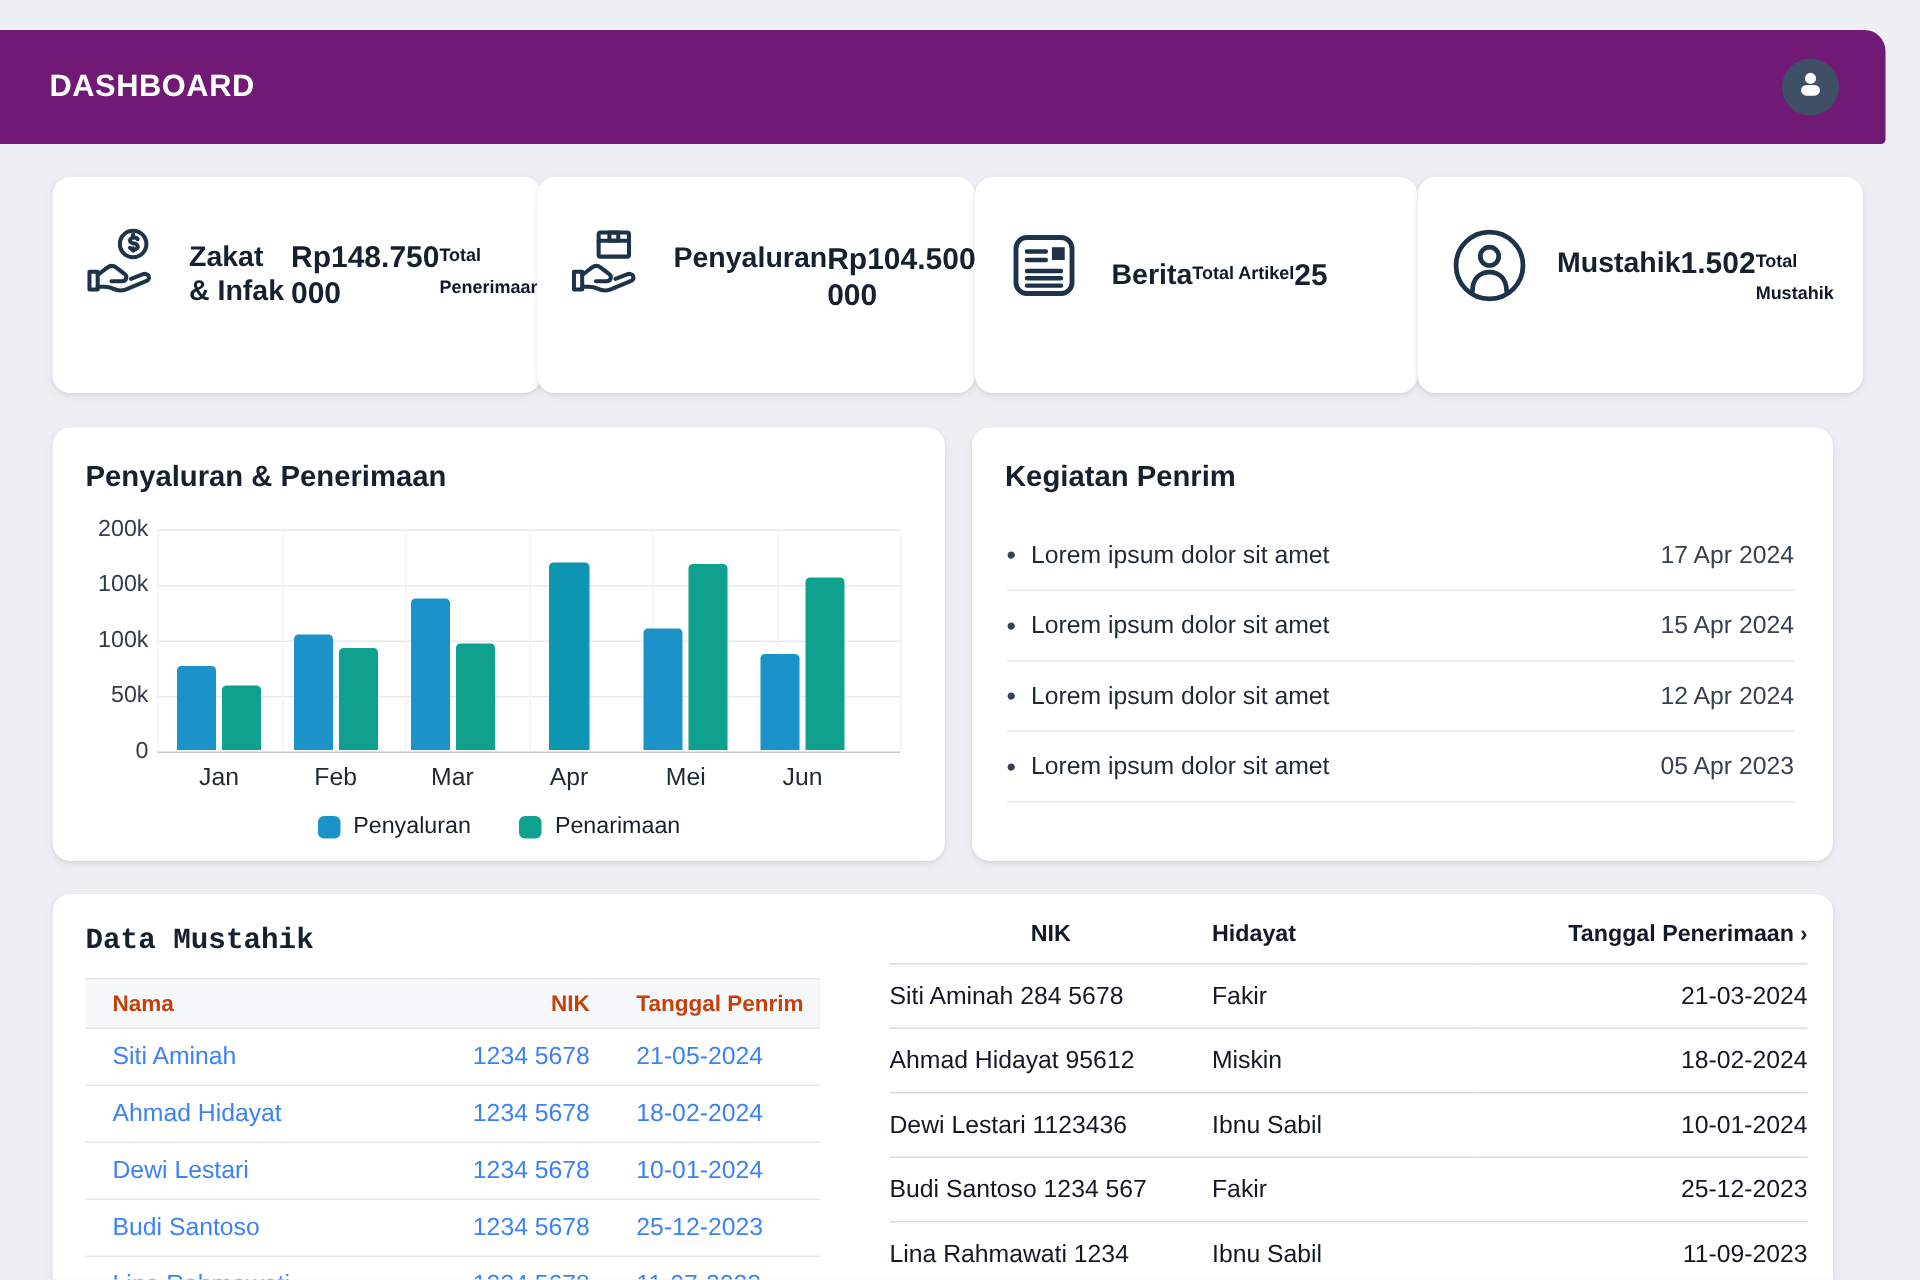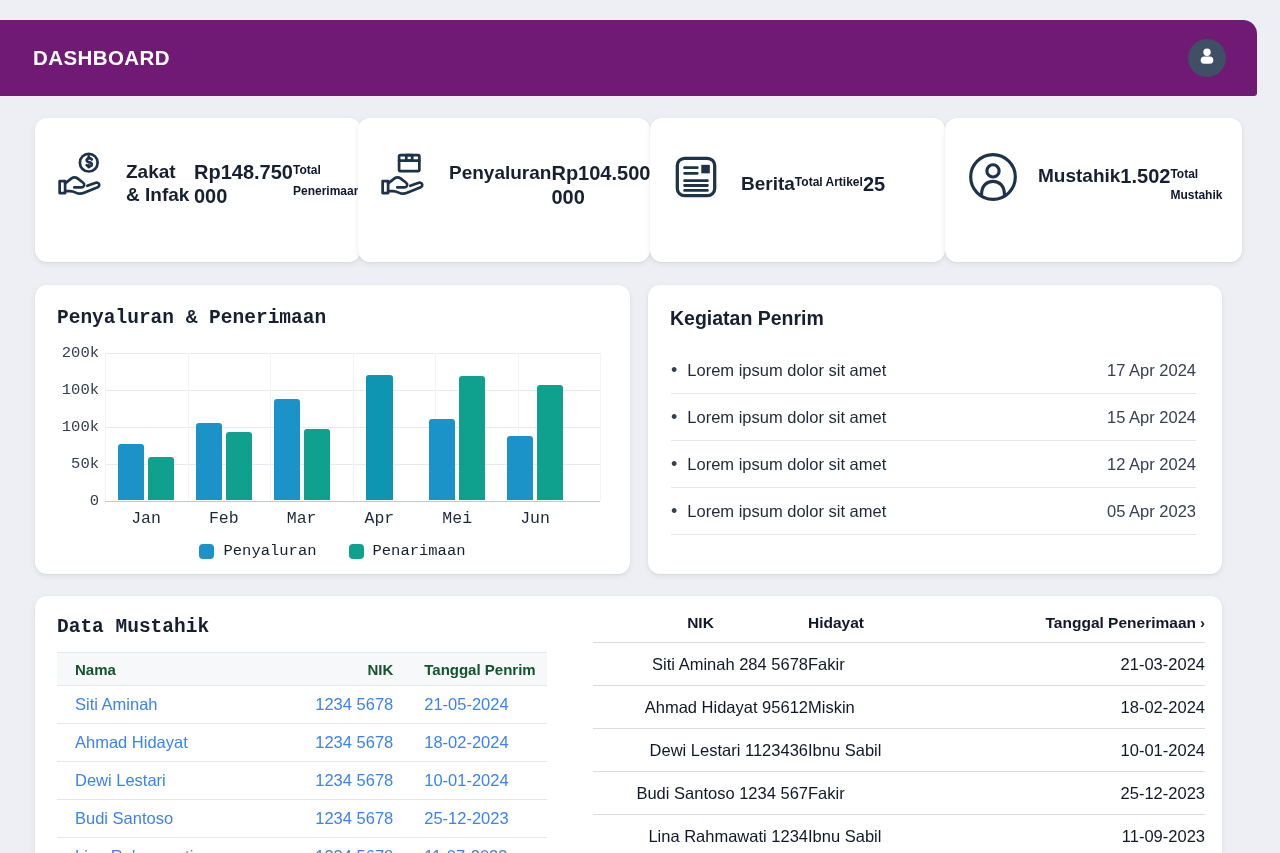--- a/index.html
+++ b/index.html
@@ -29,21 +29,21 @@
   .stat .ic{flex:0 0 54px;margin-top:-22px;color:#1e3349;}
   .stat .txt{margin-left:17px;display:flex;flex-direction:row;}
   .stat .t{font-size:19px;font-weight:700;line-height:23px;margin-bottom:14px;}
   .stat .value{font-size:20px;font-weight:700;line-height:24px;margin-bottom:11px;}
   .stat .muted{font-size:12px;line-height:21px;color:#0f172a;margin-bottom:11px;font-weight:bold;}
   .s1{left:35px;top:118px;width:306px;}
   .s2{left:358px;top:118px;width:272px;}
   .s3{left:650px;top:118px;width:275px;}
   .s4{left:945px;top:118px;width:277px;}
   
-  .chart-card{left:35px;top:285px;width:595px;height:289px;font-family:Liberation Mono, monospace;}
+  .chart-card{left:35px;top:285px;width:595px;height:289px;}
   .card-h{position:absolute;left:22px;top:22px;font-size:19.5px;font-weight:700;}
   #yaxis{position:absolute;left:8px;top:68px;width:56px;height:148px;}
   .ytick{position:absolute;right:0;transform:translateY(-50%);font-size:15.5px;color:#333d4d;}
   #plot{position:absolute;left:70px;top:68px;width:495px;height:148px;}
   .hline{position:absolute;left:0;width:495px;height:1px;background:#e7eaee;}
   .hline.zero{background:#c2c8d1;}
   .vline{position:absolute;top:0;height:148px;width:1px;background:#f1f3f6;}
   .bar{position:absolute;bottom:1px;border-radius:3px 3px 0 0;}
   #xlabels{position:absolute;left:70px;top:224px;width:495px;height:22px;}
   .xlabel{position:absolute;transform:translateX(-50%);font-size:16.5px;color:#1f2937;}
@@ -57,30 +57,30 @@
   .keg-item{display:flex;align-items:center;height:46px;border-bottom:1px solid #e5e7eb;font-size:16.5px;color:#1f2937;}
   .keg-item .bullet{margin-right:10px;color:#374151;font-size:18px;}
   .keg-item .date{margin-left:auto;color:#374151;}
   
   .bottom-card{left:35px;top:596px;width:1187px;height:300px;}
   .dm-title{position:absolute;left:22px;top:20px;font-size:19.5px;font-weight:700;font-family:Liberation Mono, monospace;}
   table{border-collapse:collapse;}
   .ltable{position:absolute;left:22px;top:56px;width:490px;}
   .ltable th{
     background:#f7f8fa;border-top:1px solid #e5e7eb;border-bottom:1px solid #e5e7eb;
-    font-size:15px;font-weight:700;color:#14532d;height:32px;padding:0;
+    font-size:15px;font-weight:700;color:#c2410c;height:32px;padding:0;
   }
   .ltable td{border-bottom:1px solid #e5e7eb;font-size:16.5px;color:#3b82f6;height:37px;padding:0;}
   .ltable .c0{width:248px;text-align:left;padding-left:18px;}
   .ltable .c1{width:107px;text-align:right;}
   .ltable .c2{width:135px;text-align:left;padding-left:31px;}
   .rtable{position:absolute;left:558px;top:8px;width:612px;}
   .rtable th{font-size:15.5px;font-weight:700;color:#111827;height:38px;padding:0;border-bottom:1px solid #d9dce1;}
   .rtable td{font-size:16.5px;color:#111827;height:42px;padding:0;border-bottom:1px solid #d9dce1;}
-  .rtable .c0{width:215px;text-align:right;}
+  .rtable .c0{width:215px;text-align:left;}
   .rtable .c1{width:175px;text-align:left;}
   .rtable .c2{width:222px;text-align:right;}
   .rtable th.c0{text-align:center;}
   .rtable th.c2{cursor:pointer;}
   .chev{font-size:15px;margin-left:4px;color:#16202e;}
 </style>
 </head>
 <body>
 
 <header class="topbar">

